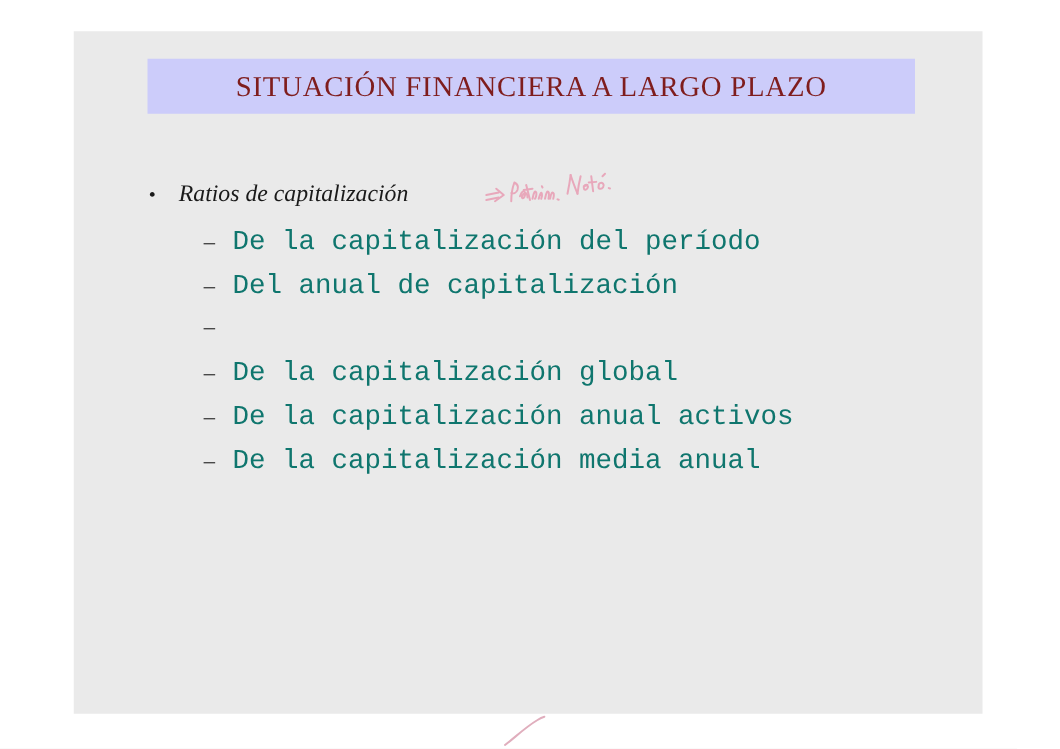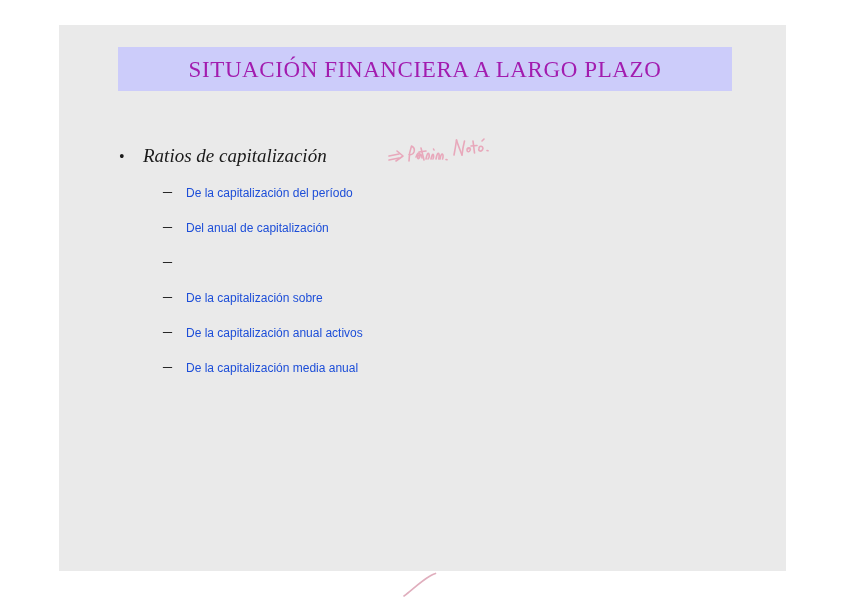--- a/index.html
+++ b/index.html
@@ -31,21 +31,21 @@
     left: 59px;
     top: 22px;
     width: 614px;
     height: 44px;
     background: #ccccfa;
     display: flex;
     align-items: center;
     justify-content: center;
   }
   #title-text {
-    color: #a21caf;
+    color: #7f1d1d;
     font-family: "Liberation Serif", serif;
     font-size: 23px;
     letter-spacing: 0.6px;
     white-space: nowrap;
     line-height: 1;
   }
 
   
   #body-block {
     position: absolute;
@@ -86,23 +86,23 @@
     height: 35px;
     padding-left: 52px;
   }
   .lvl2-bullet {
     width: 23px;
     flex: 0 0 23px;
     color: #1a1a1a;
     font-size: 18px;
   }
   .lvl2-text {
-    color: #1d4ed8;
-    font-size: 12px;
-    font-family: Liberation Sans, sans-serif;
+    color: #0f766e;
+    font-size: 22px;
+    font-family: Liberation Mono, monospace;
     white-space: nowrap;
   }
 
   
   #ink-note {
     position: absolute;
     left: 388px;
     top: 128px;
     width: 110px;
     height: 40px;
@@ -147,21 +147,21 @@
         <span class="lvl2-bullet">–</span>
         <span class="lvl2-text">Del anual de capitalización</span>
       </div>
 
       <div class="lvl2-row">
         <span class="lvl2-bullet">–</span>
       </div>
 
       <div class="lvl2-row">
         <span class="lvl2-bullet">–</span>
-        <span class="lvl2-text">De la capitalización sobre</span>
+        <span class="lvl2-text">De la capitalización global</span>
       </div>
 
       <div class="lvl2-row">
         <span class="lvl2-bullet">–</span>
         <span class="lvl2-text">De la capitalización anual activos</span>
       </div>
 
       <div class="lvl2-row">
         <span class="lvl2-bullet">–</span>
         <span class="lvl2-text">De la capitalización media anual</span>

